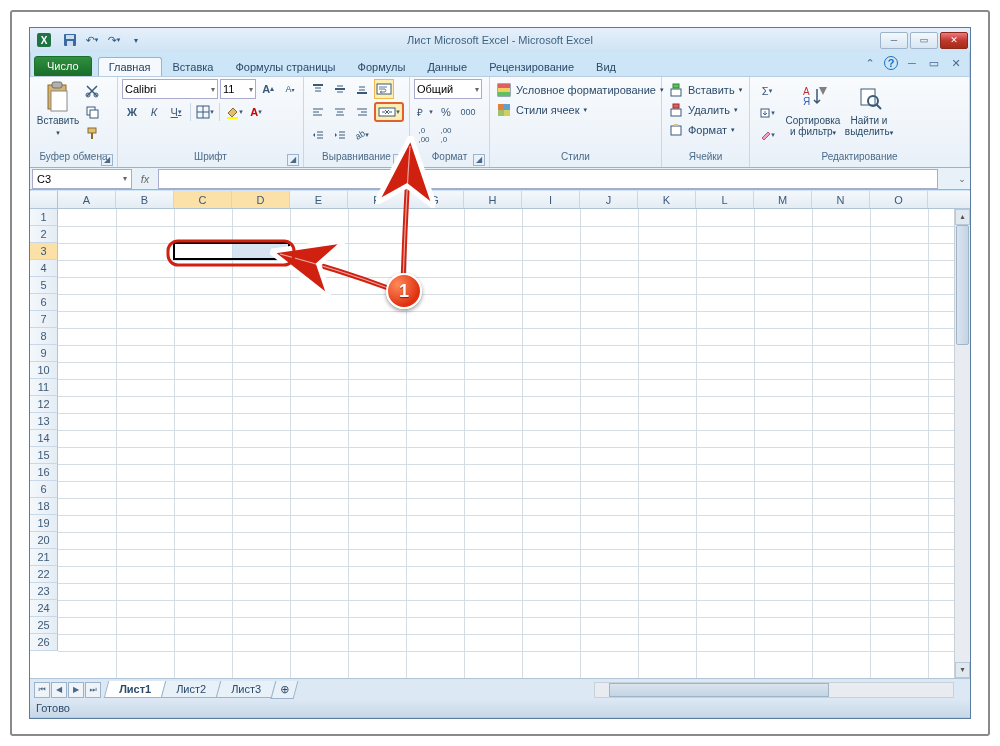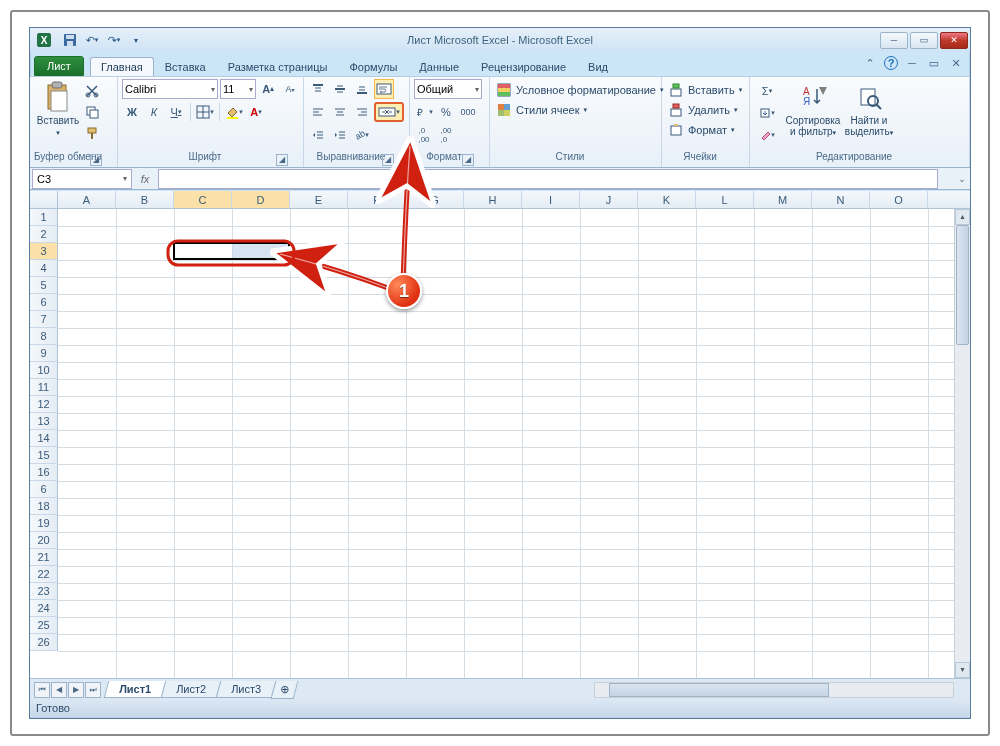--- a/index.html
+++ b/index.html
@@ -17,21 +17,21 @@
   .winbtn.close { background:linear-gradient(#e78 0%,#c0392b 50%,#a52a1a 100%); color:#fff; border-color:#8a2a1a; }
   
   .tabrow { height:24px; display:flex; align-items:flex-end; padding-left:4px; position:relative; }
   .file-tab { background:linear-gradient(#2f8f3f,#1a6f2a); color:#fff; padding:3px 12px; font-size:11px; border-radius:3px 3px 0 0; margin-right:6px; border:1px solid #1a6f2a; }
   .tab { padding:3px 10px; font-size:11px; color:#2a4a6a; border:1px solid transparent; border-bottom:none; cursor:default; }
   .tab.active { background:#f5f8fc; border-color:#9bb4cb; border-radius:3px 3px 0 0; color:#1a3a5a; }
   .tab-right { position:absolute; right:6px; top:3px; display:flex; gap:6px; align-items:center; }
   .tab-right span { width:16px; height:16px; display:flex; align-items:center; justify-content:center; color:#4a6a8a; font-size:11px; }
   
   .ribbon { height:92px; background:linear-gradient(#f9fbfd,#e8f0f8); border-top:1px solid #b8cde1; border-bottom:1px solid #9bb4cb; display:flex; font-size:11px; }
-  .group { border-right:1px solid #c8d8e8; padding:2px 15px 0 4px; display:flex; flex-direction:column; }
+  .group { border-right:1px solid #c8d8e8; padding:2px 4px 0 4px; display:flex; flex-direction:column; }
   .group-body { flex:1; display:flex; align-items:flex-start; }
   .group-label { height:16px; text-align:center; color:#4a6a8a; font-size:10px; position:relative; }
   .group-label .launcher { position:absolute; right:0; bottom:1px; width:12px; height:12px; border:1px solid #9bb4cb; font-size:8px; line-height:9px; color:#4a6a8a; }
   .big-btn { display:flex; flex-direction:column; align-items:center; width:48px; padding-top:2px; }
   .big-btn .ico { width:32px; height:32px; margin-bottom:2px; display:flex; align-items:center; justify-content:center; }
   .big-btn .lbl { font-size:10px; text-align:center; line-height:11px; color:#2a4a6a; }
   .col { display:flex; flex-direction:column; gap:1px; }
   .row { display:flex; gap:2px; align-items:center; }
   .rb { width:20px; height:20px; border:1px solid transparent; display:flex; align-items:center; justify-content:center; color:#3a5a7a; font-size:11px; }
   .rb.hl { background:#fdeeb3; border-color:#f0b84d; }
@@ -120,24 +120,24 @@
     </div>
     <div class="title-text">Лист Microsoft Excel - Microsoft Excel</div>
     <div class="winbtns">
       <div class="winbtn">─</div>
       <div class="winbtn">▭</div>
       <div class="winbtn close">✕</div>
     </div>
   </div>
 
   <div class="tabrow">
-    <div class="file-tab">Лист</div>
+    <div class="file-tab">Число</div>
     <div class="tab active">Главная</div>
     <div class="tab">Вставка</div>
-    <div class="tab">Разметка страницы</div>
+    <div class="tab">Формулы страницы</div>
     <div class="tab">Формулы</div>
     <div class="tab">Данные</div>
     <div class="tab">Рецензирование</div>
     <div class="tab">Вид</div>
     <div class="tab-right">
       <span>⌃</span>
       <span style="color:#1a6fbf;border:1px solid #1a6fbf;border-radius:8px;width:14px;height:14px;font-weight:bold">?</span>
       <span>─</span>
       <span>▭</span>
       <span>✕</span>

